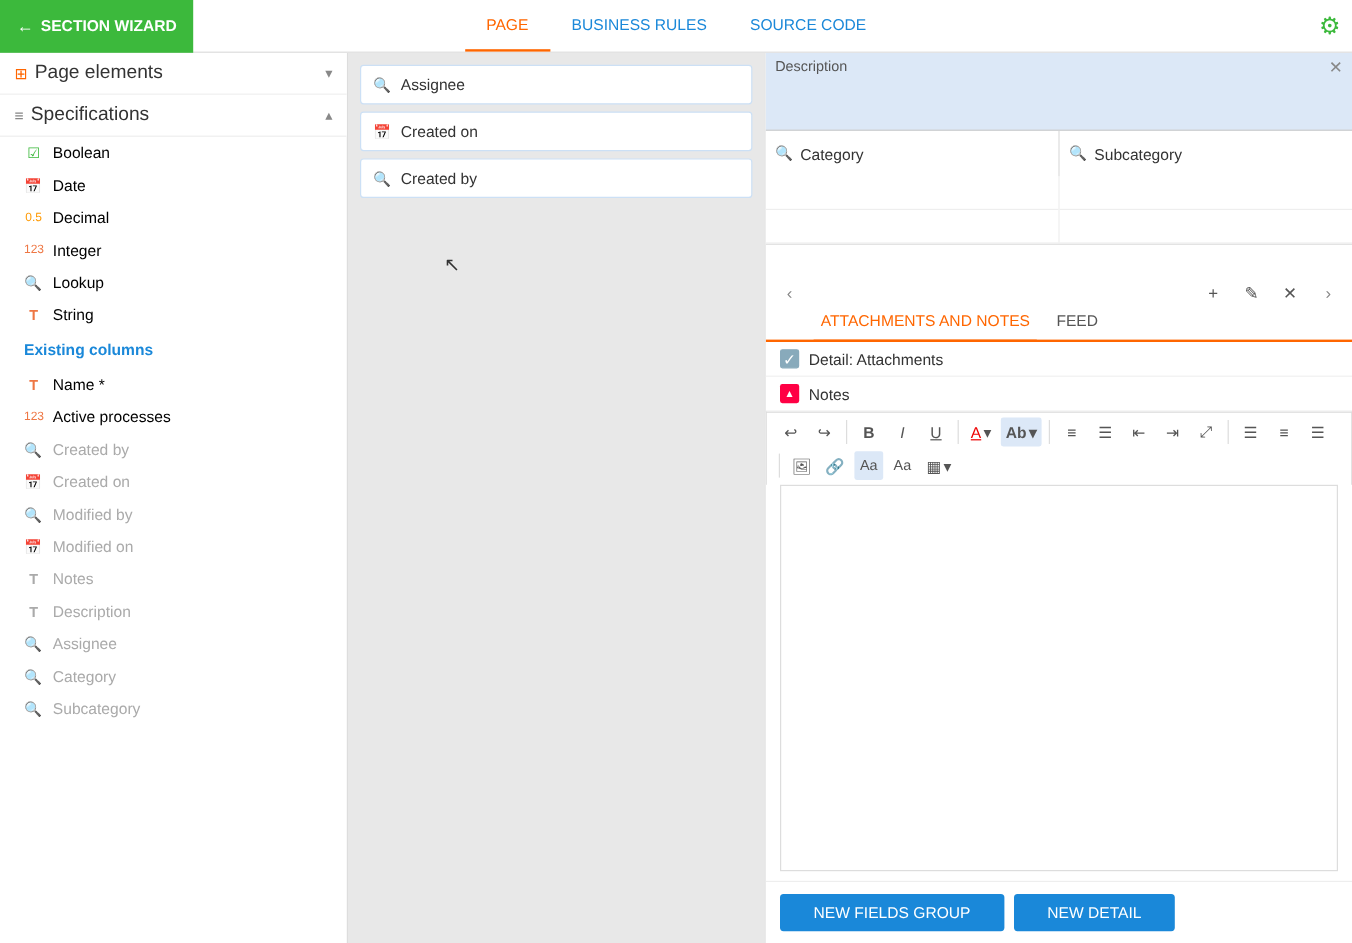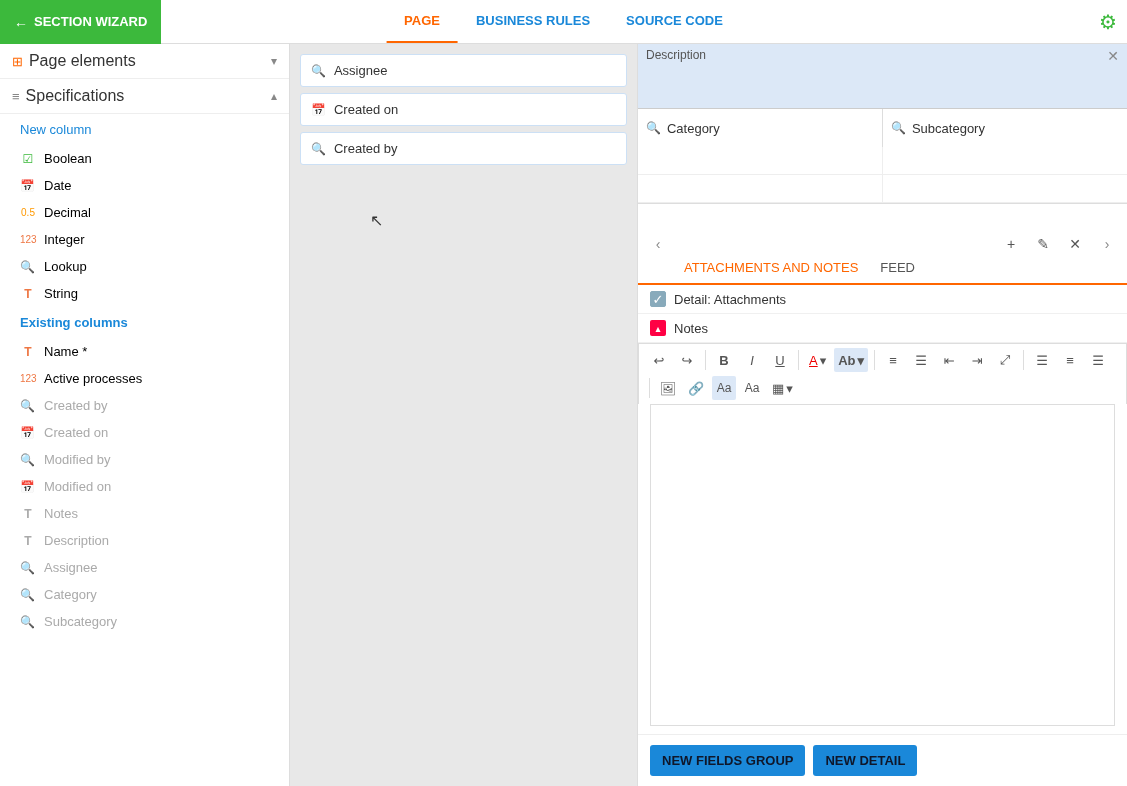--- a/index.html
+++ b/index.html
@@ -17,21 +17,21 @@
       text-transform: uppercase;
     }
     .section-wizard-btn .arrow { font-size: 14px; }
     .nav-tabs {
       display: flex; align-items: flex-end; height: 100%;
       margin-left: auto; margin-right: auto; position: absolute; left: 50%; transform: translateX(-50%);
     }
     .nav-tab {
       padding: 4px 18px; height: 44px; display: flex; align-items: center;
       cursor: pointer; font-size: 13px; color: #555; border-bottom: 2px solid transparent;
-      text-transform: uppercase; font-weight: 700;
+      text-transform: uppercase; font-weight: 400;
     }
     .nav-tab.active { color: #f60; border-bottom: 2px solid #f60; }
     .nav-tab.blue { color: #1a88d9; }
     .nav-tab.blue2 { color: #1a88d9; }
     .gear-icon {
       margin-left: auto; margin-right: 10px; font-size: 20px; color: #3cb93c; cursor: pointer;
     }
 
     
     .main { display: flex; flex: 1; overflow: hidden; }
@@ -188,23 +188,23 @@
       flex: 1; border: 1px solid #ddd; background: #fff; overflow-y: auto;
       margin: 0 12px 8px 12px;
     }
 
     
     .rp-footer {
       display: flex; gap: 8px; padding: 10px 12px; border-top: 1px solid #eee;
       flex-shrink: 0;
     }
     .footer-btn {
-      padding: 8px 12px; border: none; border-radius: 3px;
-      color: #0f172a; background: #1a88d9; cursor: pointer; font-size: 13px;
-      font-weight: 700; text-transform: uppercase;
+      padding: 8px 28px; border: none; border-radius: 3px;
+      color: #ffffff; background: #1a88d9; cursor: pointer; font-size: 13px;
+      font-weight: 400; text-transform: uppercase;
     }
 
     
     .cursor-area { flex: 1; position: relative; }
     .cursor { position: absolute; top: 30px; left: 80px; font-size: 16px; color: #333; }
   </style>
 </head>
 <body>
 
 <div class="top-nav">
@@ -235,21 +235,20 @@
       <span class="label">Page elements</span>
       <span class="chevron">▾</span>
     </div>
 
     <div class="sidebar-section-header">
       <span style="margin-right:6px; color:#888;">≡</span>
       <span class="label">Specifications</span>
       <span class="chevron">▴</span>
     </div>
 
-    <div class="new-column-label">New column</div>
 
     <div class="sidebar-item">
       <span class="item-icon icon-check">☑</span>
       <span class="item-label">Boolean</span>
     </div>
     <div class="sidebar-item">
       <span class="item-icon icon-calendar">📅</span>
       <span class="item-label">Date</span>
     </div>
     <div class="sidebar-item">

